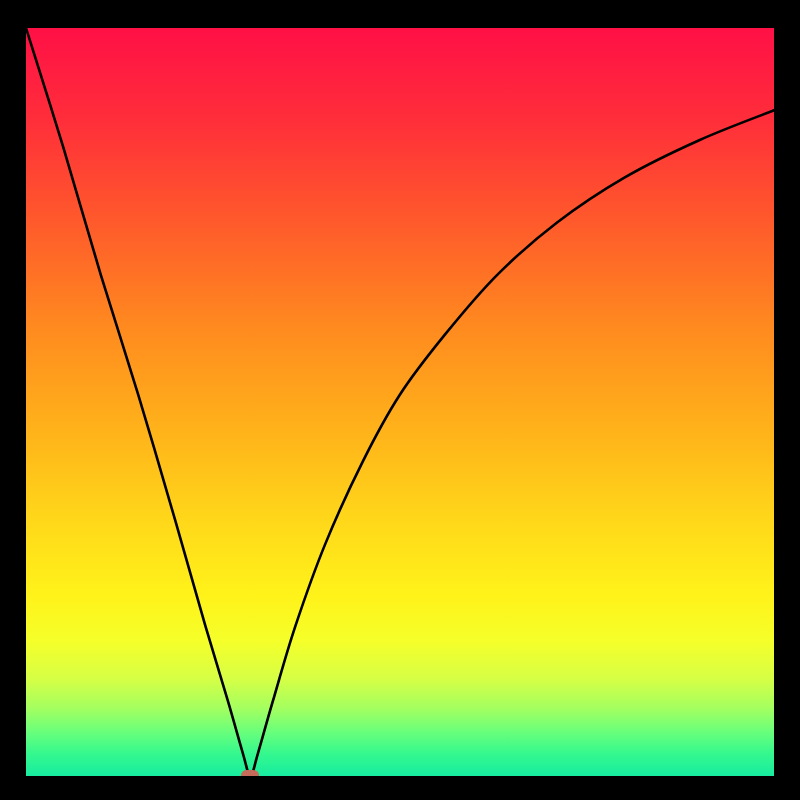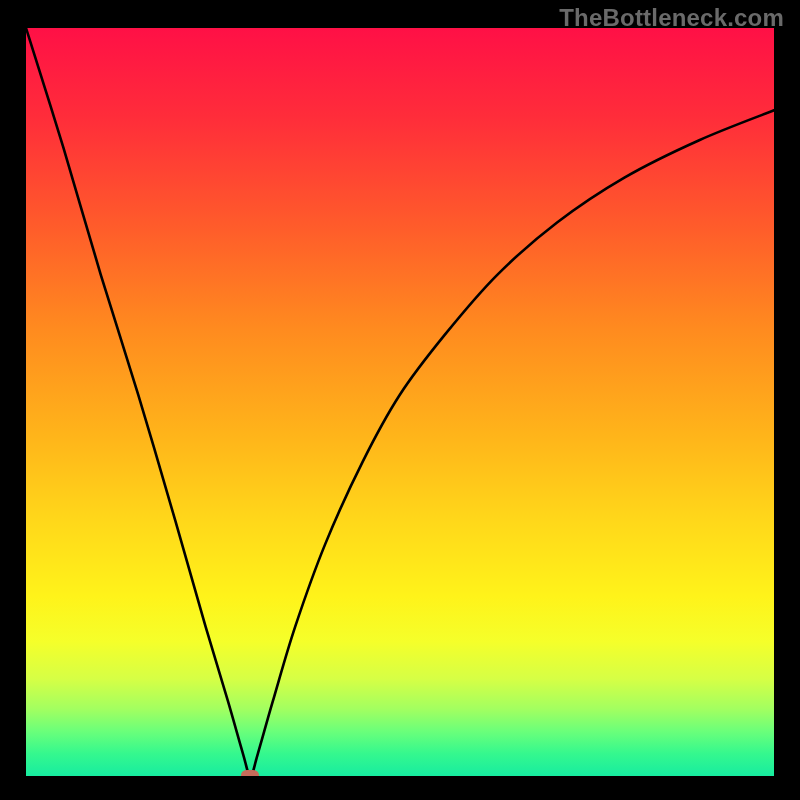--- a/index.html
+++ b/index.html
@@ -65,21 +65,20 @@
     stroke: #000;
     stroke-width: 2.6;
     stroke-linejoin: round;
     stroke-linecap: round;
   }
 </style>
 </head>
 <body>
 
 <div class="wrapper">
-  <div class="watermark">TheBottleneck.com</div>
 
   <div class="plot-frame">
     <svg class="curve" viewBox="0 0 748 748" preserveAspectRatio="none">
       <path id="curve-path" d="M 0.00 0.00 C 6.23 19.95, 24.93 78.54, 37.40 119.68 C 49.87 160.82, 62.33 205.70, 74.80 246.84 C 87.27 287.98, 99.73 325.38, 112.20 366.52 C 124.67 407.66, 138.38 455.03, 149.60 493.68 C 160.82 532.33, 170.79 568.48, 179.52 598.40 C 188.25 628.32, 195.73 652.01, 201.96 673.20 C 208.19 694.39, 213.18 713.09, 216.92 725.56 C 220.66 738.03, 221.91 748.00, 224.40 748.00 C 226.89 748.00, 228.14 738.03, 231.88 725.56 C 235.62 713.09, 240.61 694.39, 246.84 673.20 C 253.07 652.01, 260.55 624.58, 269.28 598.40 C 278.01 572.22, 287.98 543.55, 299.20 516.12 C 310.42 488.69, 324.13 458.77, 336.60 433.84 C 349.07 408.91, 360.29 387.71, 374.00 366.52 C 387.71 345.33, 402.67 326.63, 418.88 306.68 C 435.09 286.73, 452.54 265.54, 471.24 246.84 C 489.94 228.14, 509.89 210.69, 531.08 194.48 C 552.27 178.27, 574.71 163.31, 598.40 149.60 C 622.09 135.89, 648.27 123.42, 673.20 112.20 C 698.13 100.98, 735.53 87.27, 748.00 82.28"></path>
     </svg>
     <div class="marker" id="min-marker" style="left: 224.4px; top: 748px; background: rgb(198, 107, 90);"></div>
   </div>
 </div>
 
 </body></html>

